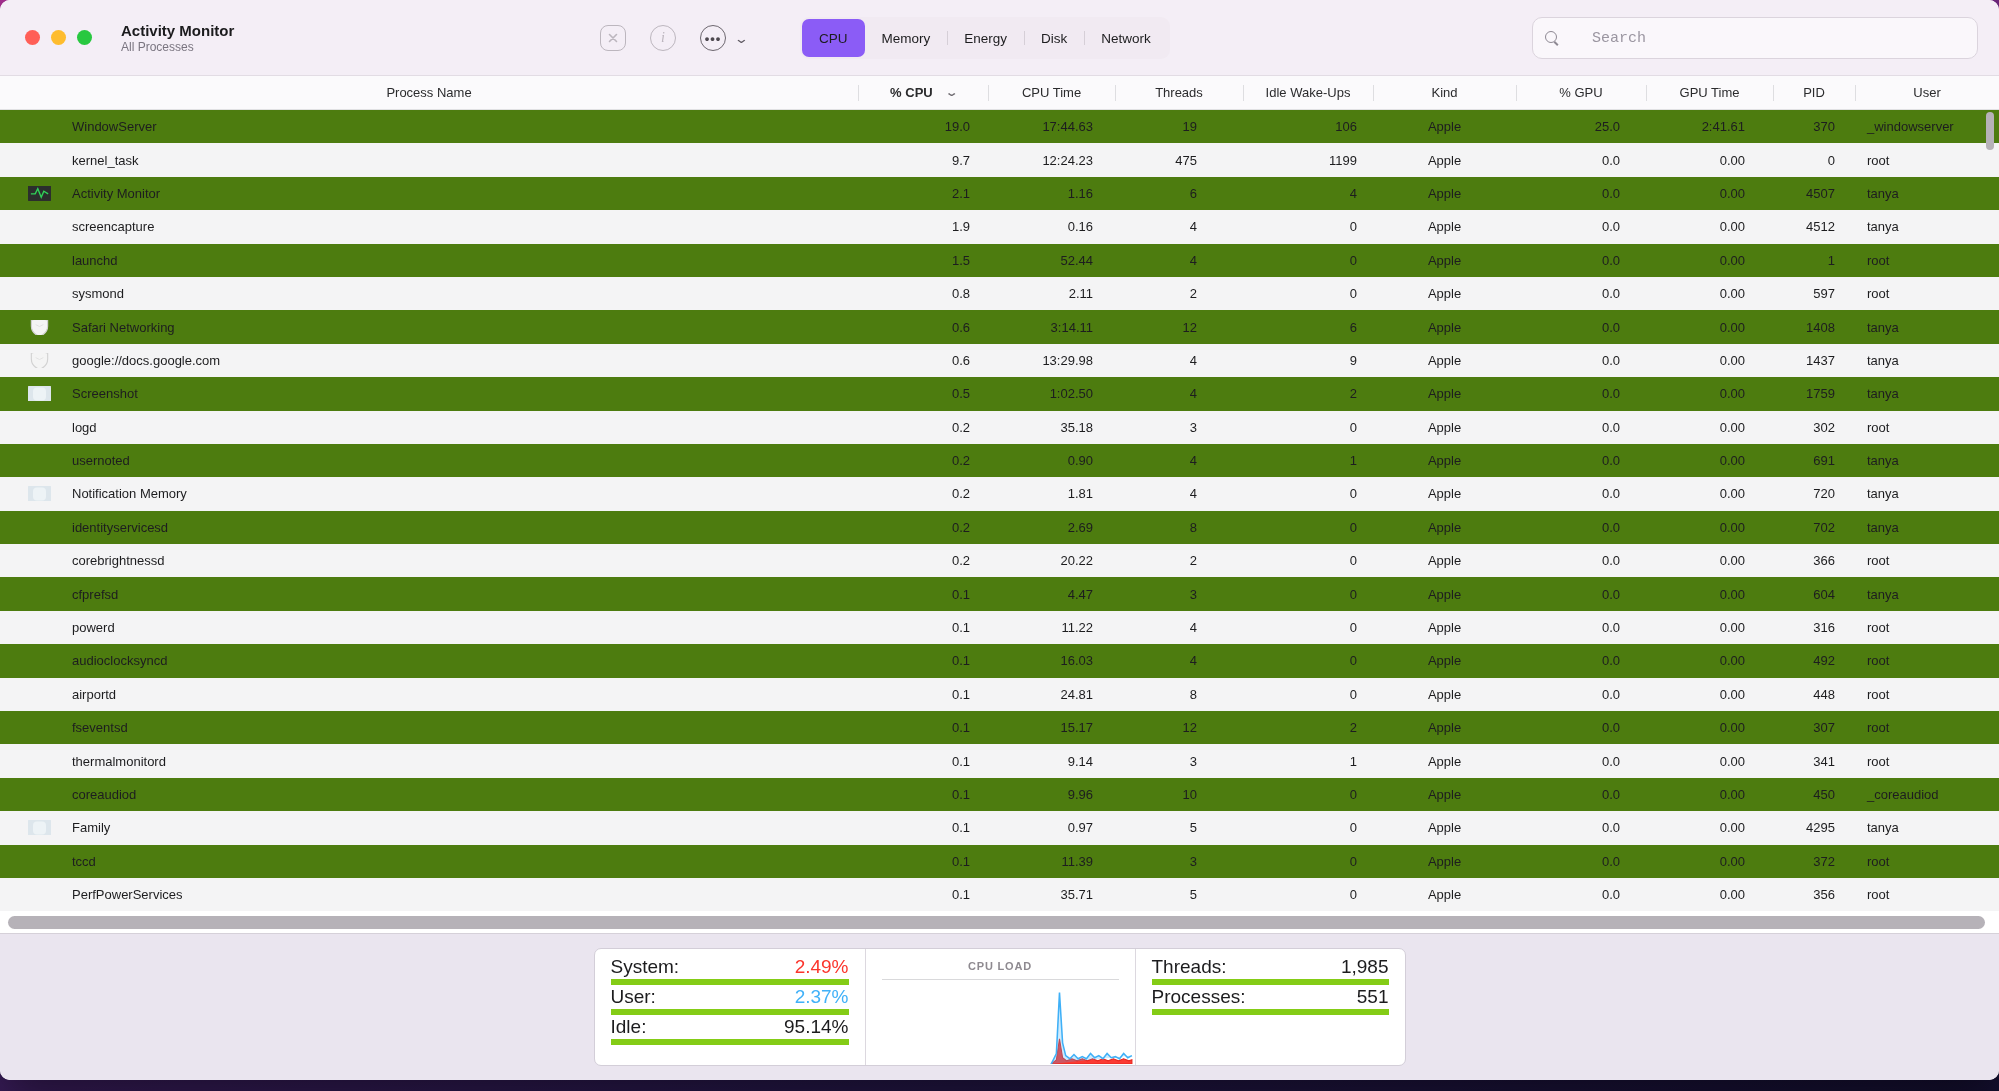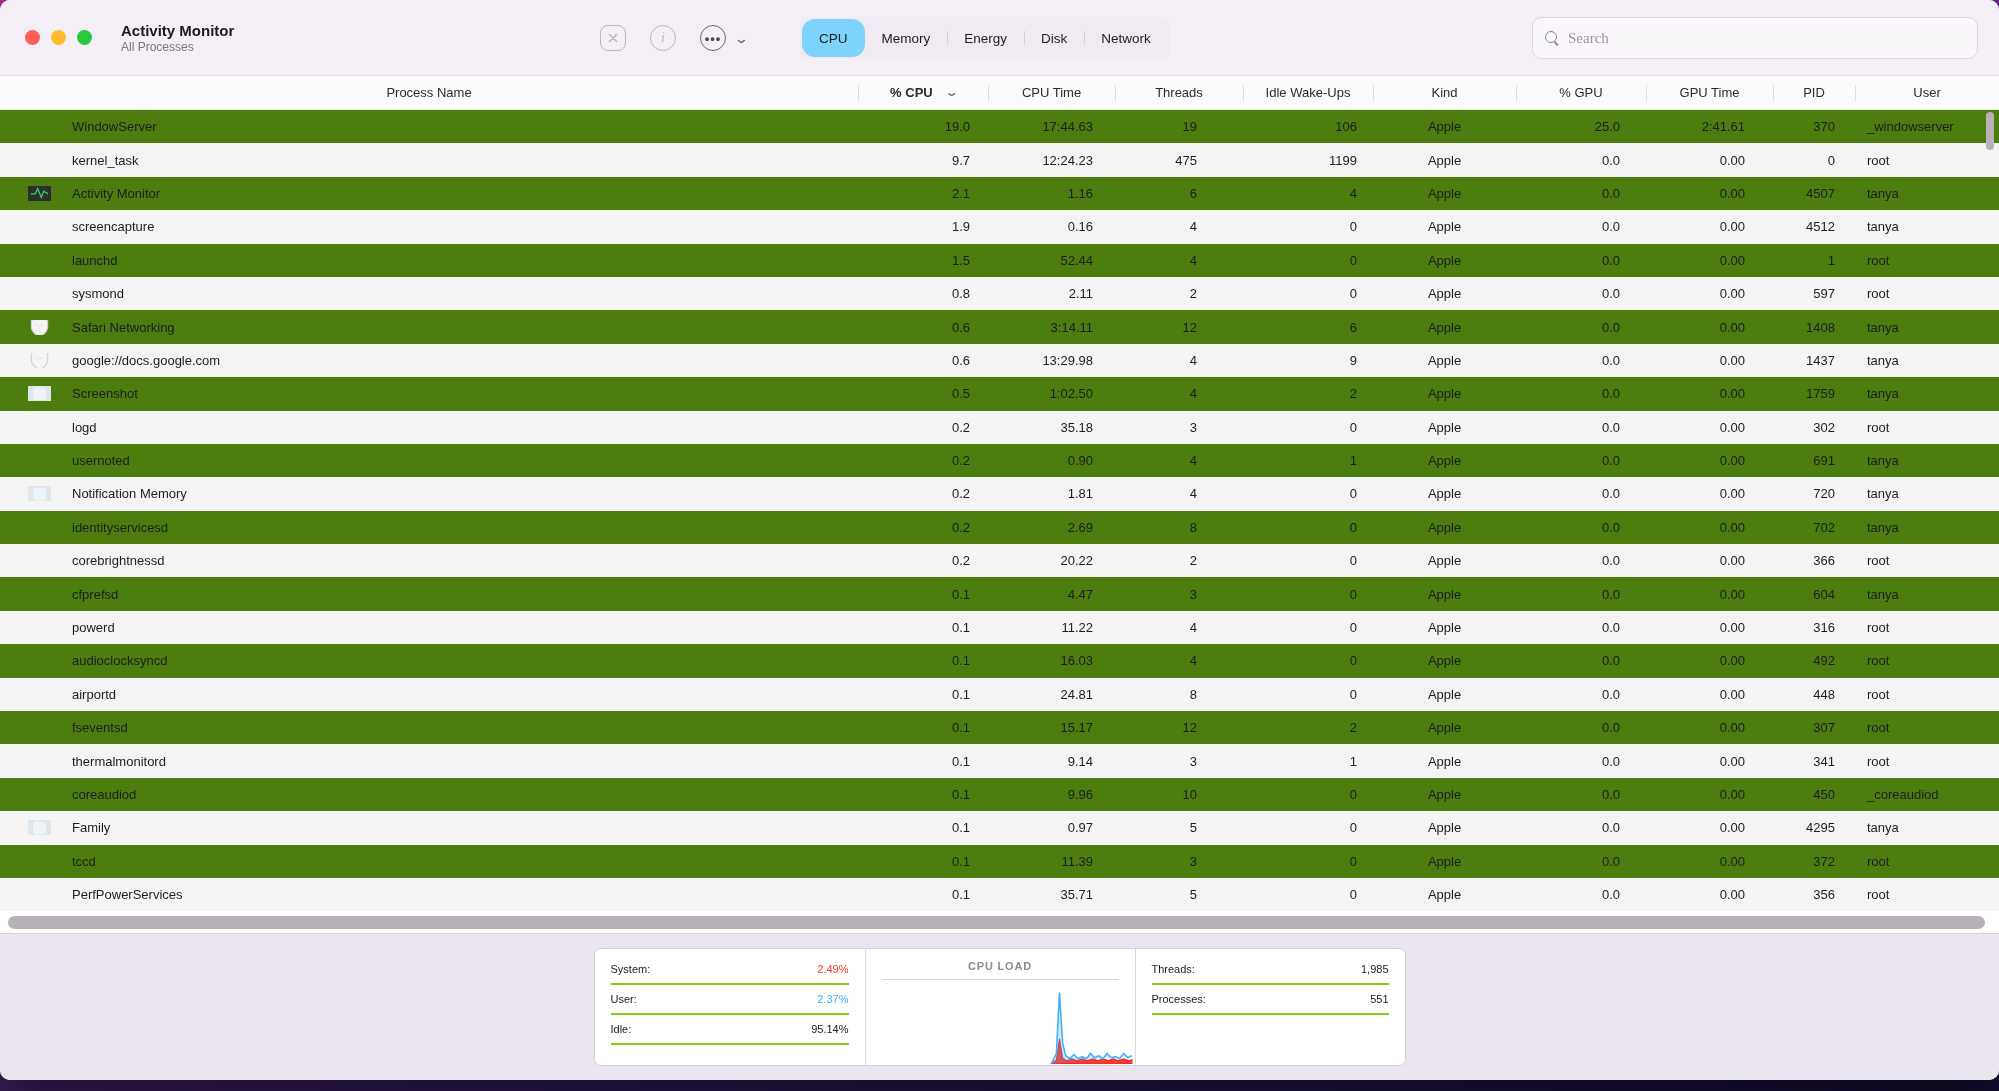--- a/index.html
+++ b/index.html
@@ -33,32 +33,33 @@
   .cicon.dark { border-color:#6d676f; color:#4d484f; letter-spacing:1px; font-weight:700; font-size:13px; }
   .chev { color:#5f5a62; font-size:13px; margin-left:-14px; transform:scaleX(1.4); }
   .segctl {
     position:absolute; left:800px; top:17px; height:42px; display:flex; align-items:stretch;
     background:#f1eaf2; border-radius:9px; padding:2px;
   }
   .seg {
     display:flex; align-items:center; padding:0 17px; font-size:13.5px; color:#1d1d1f;
     position:relative; border-radius:7px; white-space:nowrap;
   }
-  .seg.sel { background:#7dd3fc; font-weight:500;border-radius:13px; }
+  .seg.sel { background:#8b5cf6; font-weight:500; }
   .seg:not(.sel)+.seg:not(.sel)::before {
     content:""; position:absolute; left:0; top:12px; bottom:12px; width:1px; background:#d6cfd7;
   }
   .search {
     position:absolute; right:21px; top:17px; width:446px; height:42px;
     border:1px solid #dbd4dd; border-radius:10px; background:rgba(255,255,255,.55);
     display:flex; align-items:center; padding:0 12px; gap:8px;
   }
   .search input {
     border:none; outline:none; background:transparent; font-size:15px; color:#737373; width:100%;
-    font-family:Liberation Serif, serif;
+    font-family:Liberation Mono, monospace;
+    margin-left:24px;
   }
   .search input::placeholder { color:#9b96a1; }
   .mag { width:15px; height:15px; flex:none; position:relative; }
   .mag::before { content:""; position:absolute; left:0; top:0; width:10px; height:10px;
     border:1.8px solid #8e8993; border-radius:50%; }
   .mag::after { content:""; position:absolute; left:10px; top:10px; width:5px; height:1.8px;
     background:#8e8993; transform:rotate(45deg); transform-origin:0 0; }
   
   .thead {
     height:34px; flex:none; background:#fbfafc; border-bottom:1px solid #e1e1e3;
@@ -86,21 +87,21 @@
   .vthumb { position:absolute; right:5px; top:112px; width:8px; height:38px; border-radius:4px; background:#b6b2b8; z-index:5; }
   
   .footer { flex:1; background:#eae5ef; display:flex; justify-content:center; align-items:flex-start; }
   .statpanel {
     margin-top:14px; width:812px; height:118px; background:#fff;
     border:1px solid #d3ced8; border-radius:7px; display:flex;
   }
   .statbox { width:270px; flex:none; padding:6px 16px 0; }
   .statbox + .statbox { border-left:1px solid #dcd8df; }
   .srow { height:30px; display:flex; align-items:center; justify-content:space-between;
-          font-size:11px; color:#1c1c1e; border-bottom:2px solid #84cc16; }
+          font-size:19px; color:#1c1c1e; border-bottom:6px solid #84cc16; }
   .sval { text-align:right; }
   .sval.red { color:#fb352c; } .sval.blue { color:#41b1f8; }
   .loadbox { padding:6px 0 0; display:flex; flex-direction:column; }
   .loadtitle { text-align:center; font-size:11px; font-weight:700; letter-spacing:.8px; color:#8e8a90; height:24px; line-height:22px; }
   .loadrule { margin:0 16px; height:1px; background:#d9d9db; }
   .loadgraph { flex:1; margin:0 1px 1px; }
 </style>
 </head>
 <body>
 

